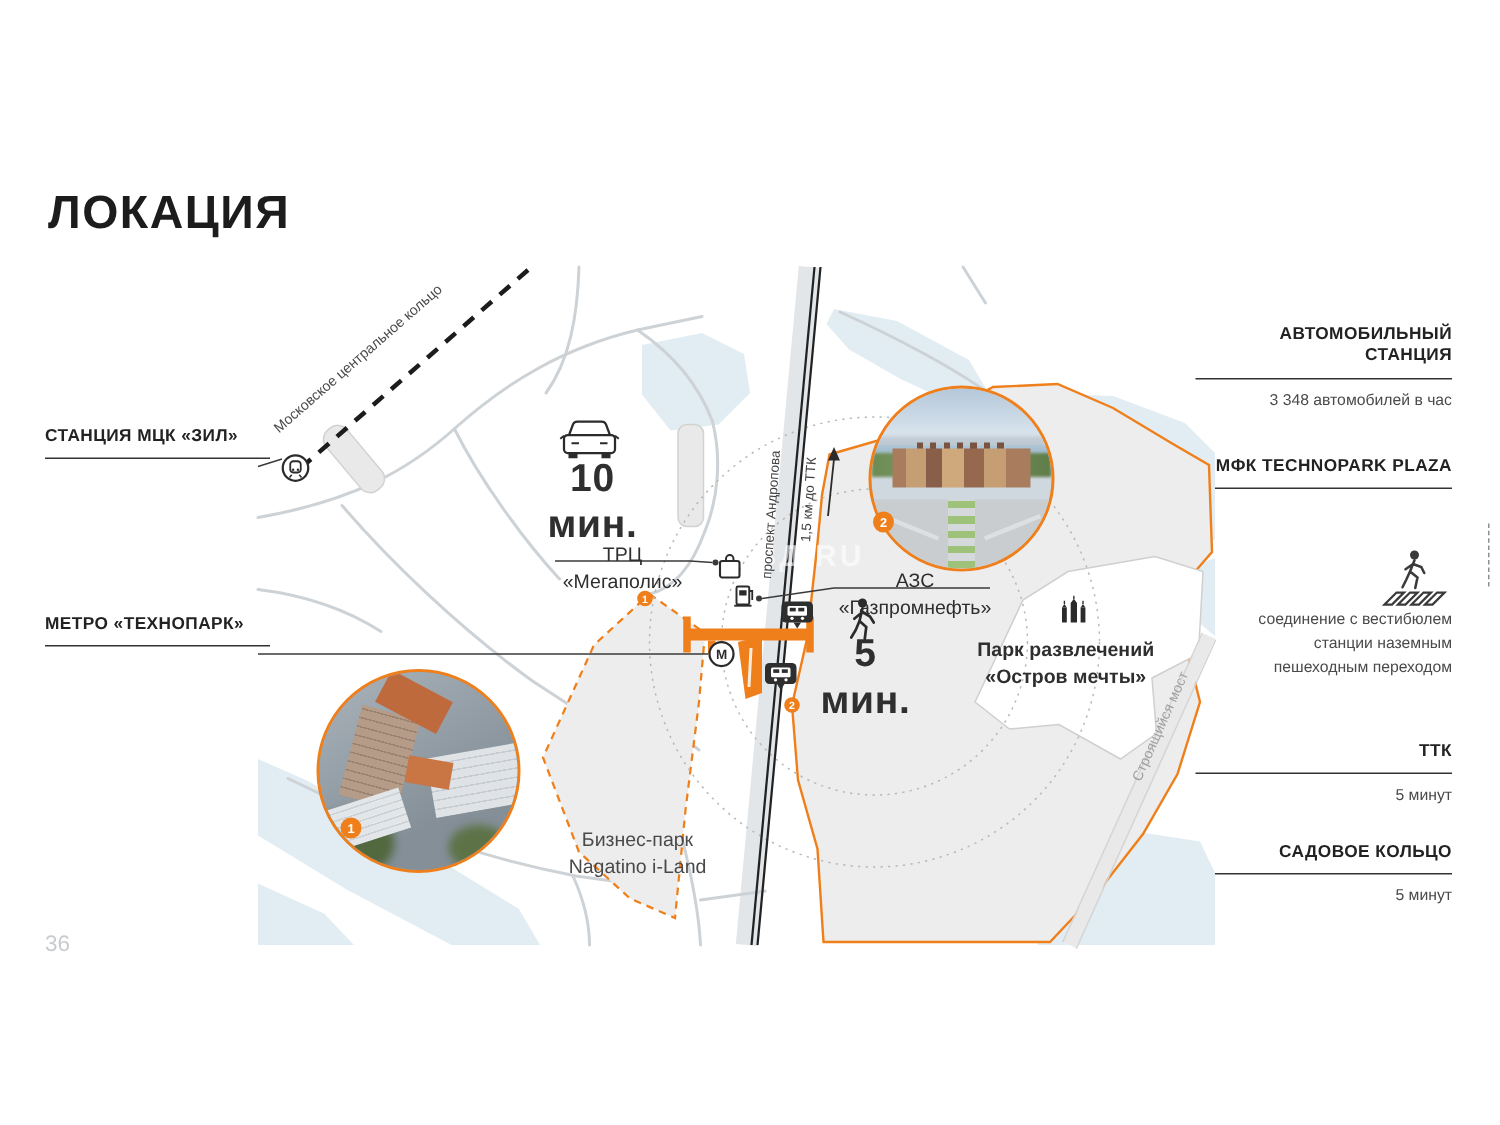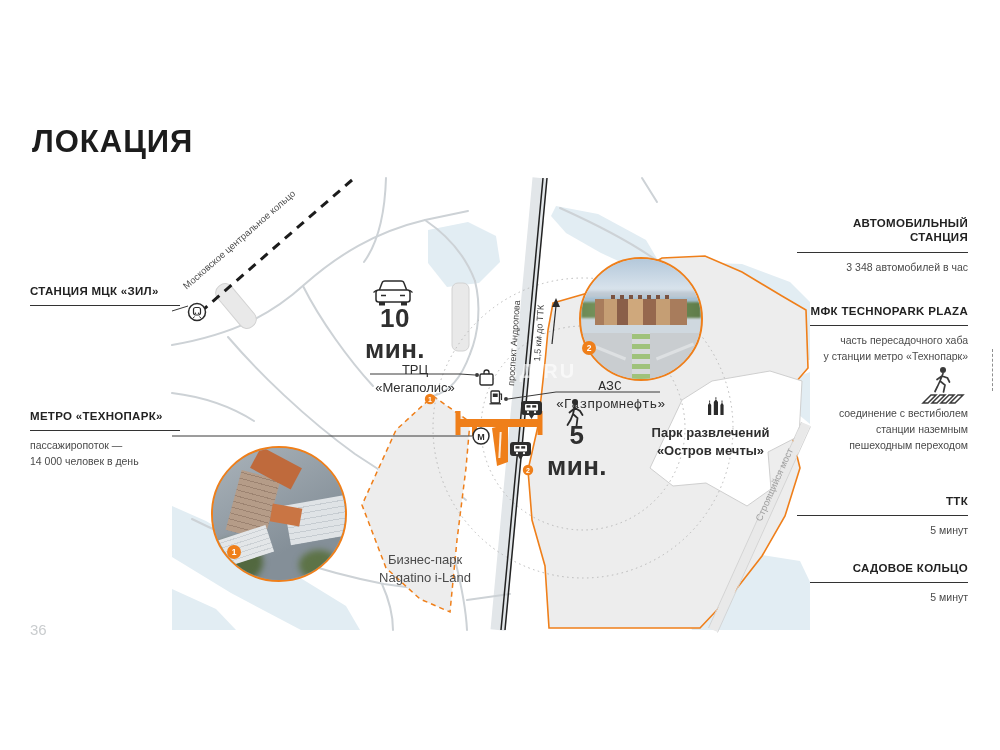--- a/index.html
+++ b/index.html
@@ -244,21 +244,21 @@
   <div class="p2-walk1"></div>
   <div class="p2-walk2"></div>
 </div>
 <div class="num-badge" style="left:582px;top:341px;">
     <span>2</span>
   </div>
 
 <div class="time-big" style="left:350px;top:303px;width:90px;text-align:center;">10 мин.</div>
 <div class="time-big" style="left:536px;top:420px;width:82px;text-align:center;">5 мин.</div>
 <div class="map-label" style="left:368px;top:361px;width:94px;">ТРЦ «Мегаполис»</div>
-<div class="map-label" style="left:556px;top:378px;width:108px;font-family:Liberation Mono, monospace;">АЗС «Газпромнефть»</div>
+<div class="map-label" style="left:556px;top:378px;width:108px;">АЗС «Газпромнефть»</div>
 <div class="map-label" style="left:648px;top:424px;width:125px;font-weight:bold;">
   <div>Парк развлечений</div>
   <div>«Остров мечты»</div>
 </div>
 <div class="map-label" style="left:365px;top:551px;width:120px;color:#4a4a4a;">
   <div>Бизнес-парк</div>
   <div>Nagatino i-Land</div>
 </div>
 <div class="rot" style="left:139px;top:234px;width:200px;transform:rotate(-41deg);color:#4a4a4a;">Московское центральное кольцо</div>
 <div class="rot" style="left:459px;top:338px;width:110px;transform:rotate(-86deg);font-size:9px;color:#3f3f3f;">проспект Андропова</div>
@@ -269,38 +269,30 @@
 <div class="abs slide-title">ЛОКАЦИЯ</div>
 <div class="abs page-num">36</div>
 
 <div class="callout left-co" style="top:284px;">
   <div class="co-title">СТАНЦИЯ МЦК «ЗИЛ»</div>
   <div class="co-rule"></div>
 </div>
 <div class="callout left-co" style="top:409px;">
   <div class="co-title">МЕТРО «ТЕХНОПАРК»</div>
   <div class="co-rule"></div>
-  <div class="co-body">
-    <div>пассажиропоток —</div>
-    <div>14 000 человек в день</div>
-  </div>
 </div>
 
 <div class="callout right-co" style="top:216px;">
   <div class="co-title">АВТОМОБИЛЬНЫЙ СТАНЦИЯ</div>
   <div class="co-rule"></div>
   <div class="co-body">3 348 автомобилей в час</div>
 </div>
 <div class="callout right-co" style="top:304px;">
   <div class="co-title">МФК TECHNOPARK PLAZA</div>
   <div class="co-rule"></div>
-  <div class="co-body">
-    <div>часть пересадочного хаба</div>
-    <div>у станции метро «Технопарк»</div>
-  </div>
 </div>
 <div class="abs dash-conn"></div>
 <div class="abs cross-icon">
   <svg width="44" height="40" viewBox="0 0 44 40">
     <g stroke="#3a3a3a" stroke-width="1.5" fill="none">
       <path d="M2 38 L10 30 L15 30 L7 38 Z"></path>
       <path d="M11 38 L19 30 L24 30 L16 38 Z"></path>
       <path d="M20 38 L28 30 L33 30 L25 38 Z"></path>
       <path d="M29 38 L37 30 L42 30 L34 38 Z"></path>
     </g>

